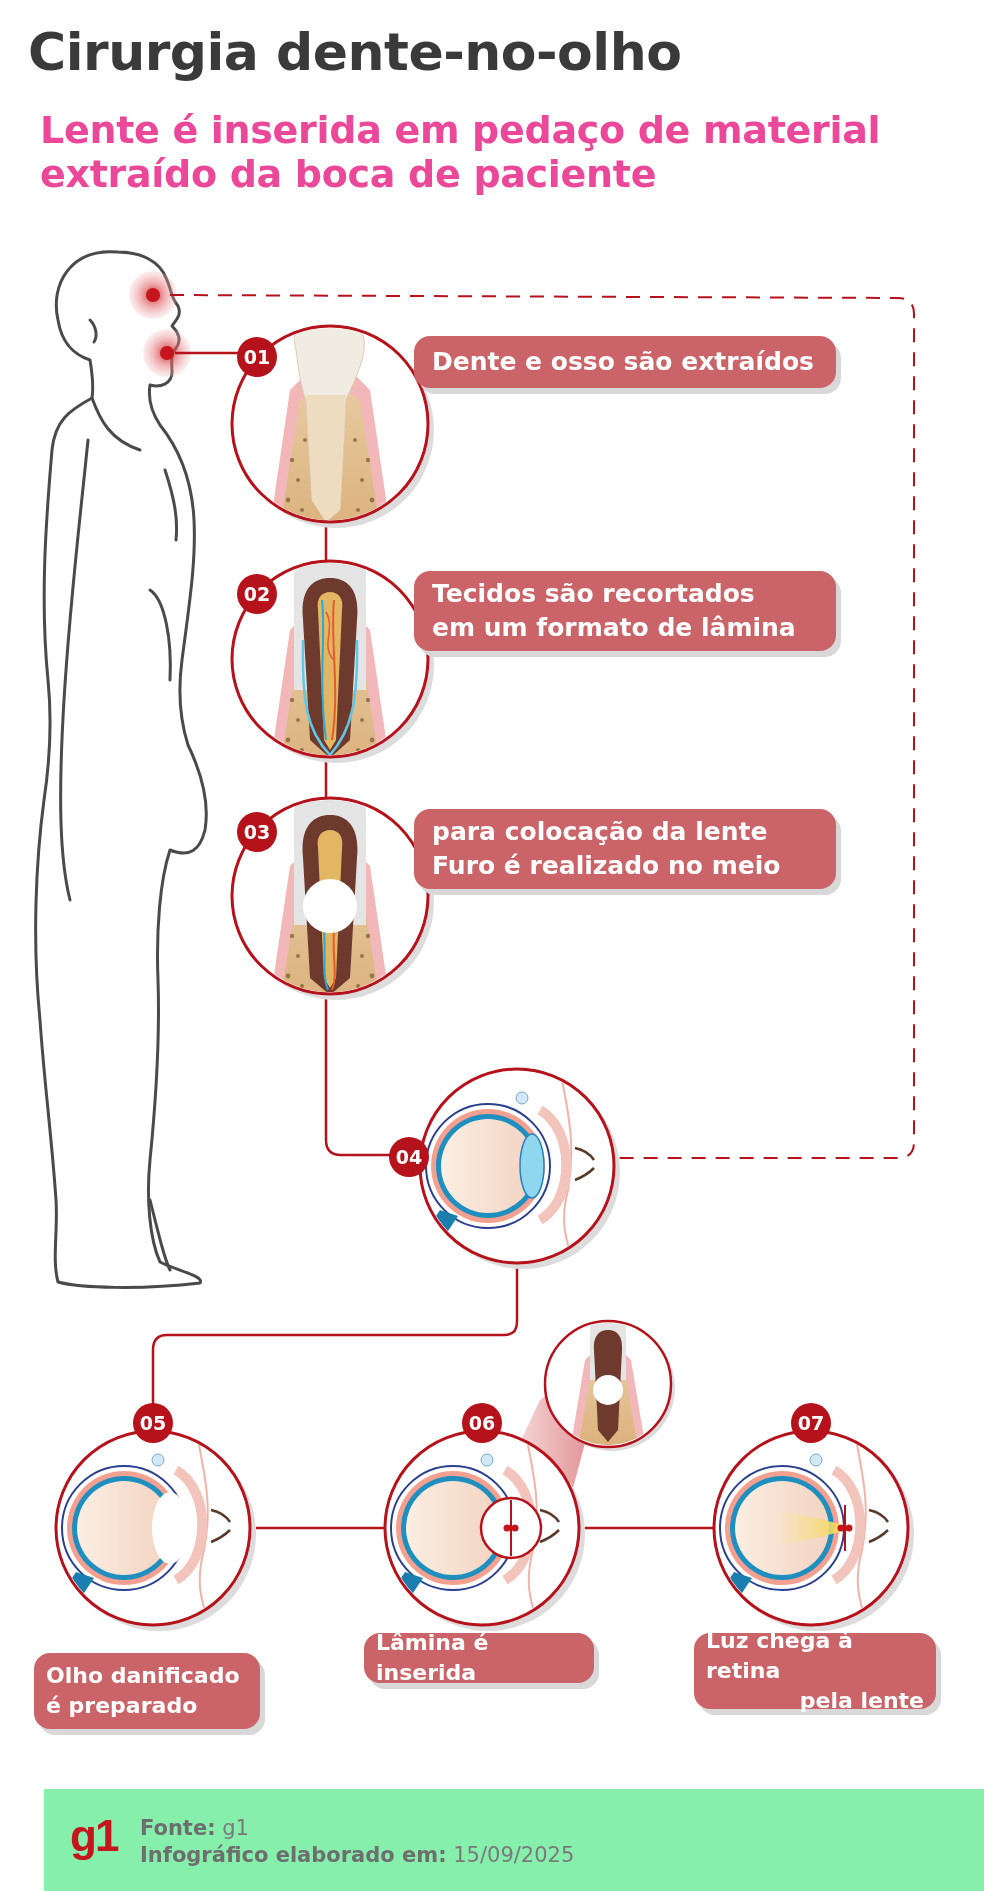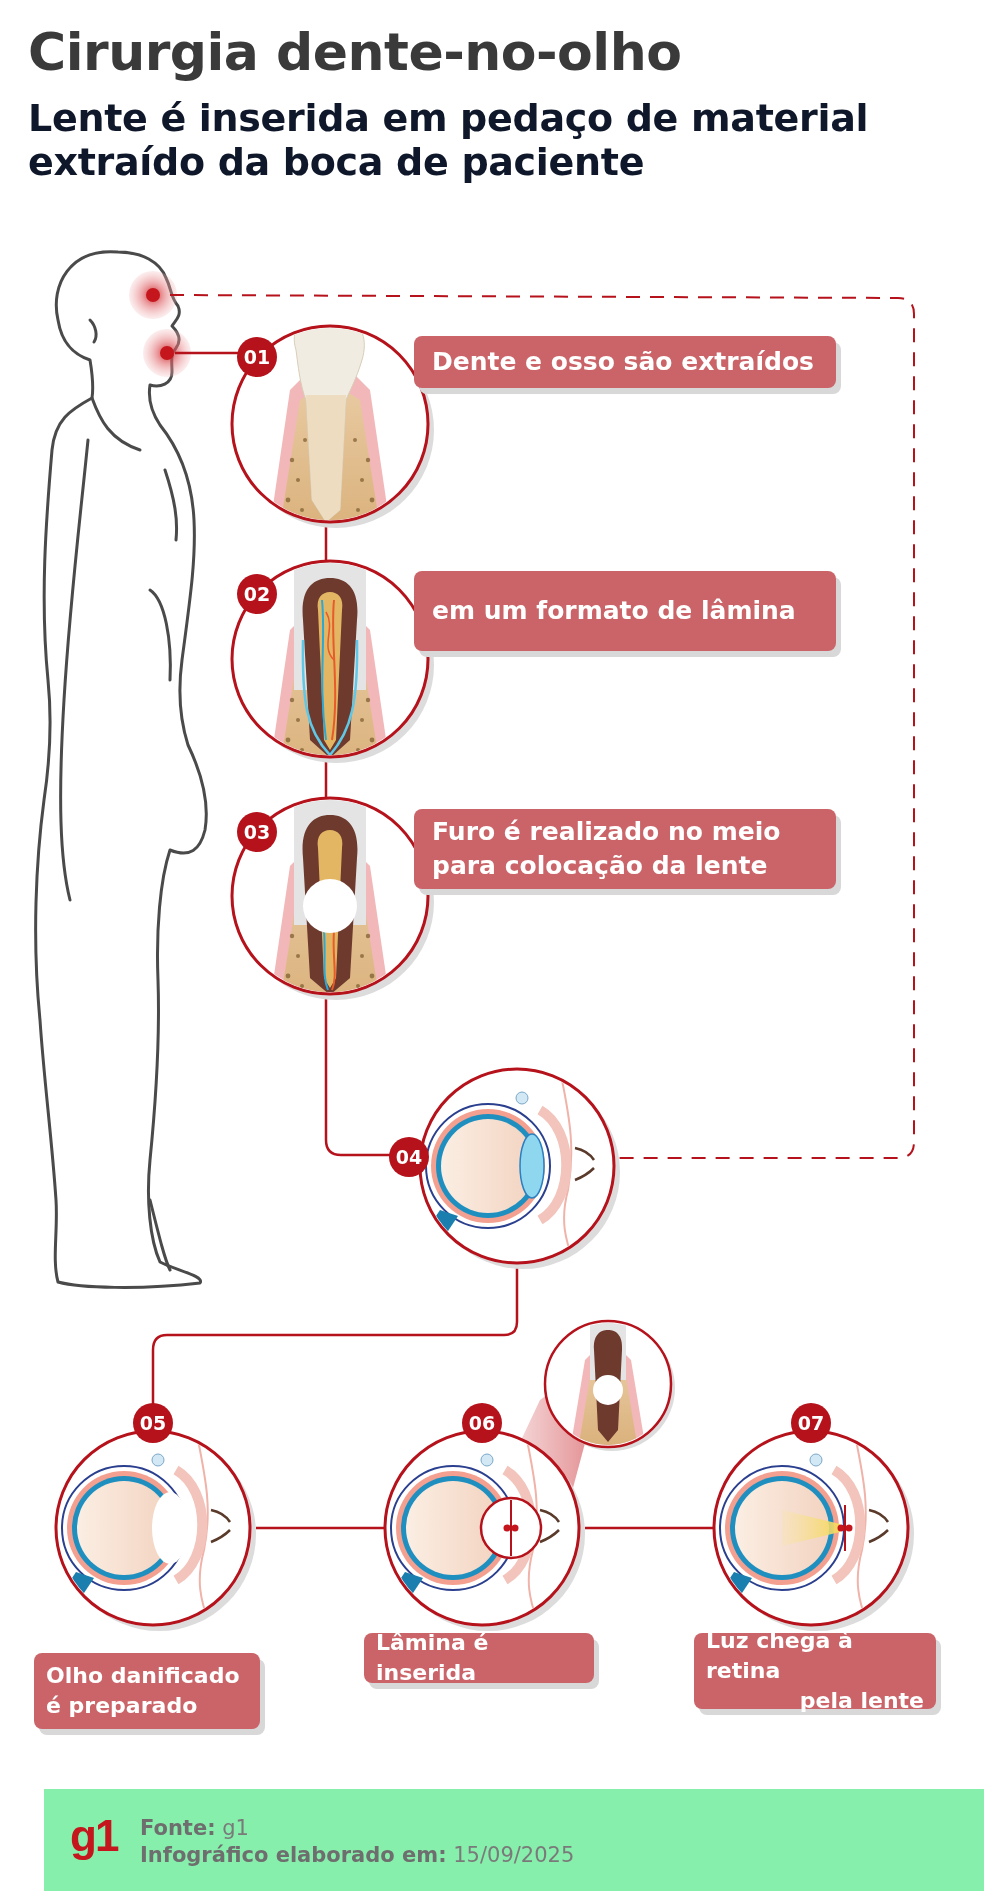--- a/index.html
+++ b/index.html
@@ -1,20 +1,20 @@
 <!DOCTYPE html>
 <html><head>
 <meta charset="utf-8">
 <style>
   html,body{margin:0;padding:0;background:#fff;}
   body{width:984px;height:1891px;position:relative;overflow:hidden;font-family:"DejaVu Sans","Liberation Sans",sans-serif;}
   .title{position:absolute;left:28px;top:22px;font-size:52px;font-weight:bold;color:#3a3a3a;letter-spacing:-0.5px;margin:0;}
-  .subtitle{position:absolute;left:28px;top:96px;width:900px;font-size:38px;font-weight:bold;color:#0f172a;line-height:44px;margin:0;letter-spacing:-0.3px;}
+  .subtitle{position:absolute;left:28px;top:96px;width:900px;font-size:38px;font-weight:bold;color:#ec4899;line-height:44px;margin:12px;letter-spacing:-0.3px;}
   svg.art{position:absolute;left:0;top:0;}
-  .label{position:absolute;background:#cb6468;color:#fff;font-weight:bold;border-radius:8px;box-shadow:5px 6px 0 #d8d8d8;padding:0 18px;display:flex;flex-direction:column;justify-content:center;}
+  .label{position:absolute;background:#cb6468;color:#fff;font-weight:bold;border-radius:16px;box-shadow:5px 6px 0 #d8d8d8;padding:0 18px;display:flex;flex-direction:column;justify-content:center;}
   .label span{display:block;}
   .l-top{font-size:25px;line-height:34px;}
   .l-bot{font-size:22px;line-height:30px;}
   .footer{position:absolute;left:0;top:1789px;width:945px;height:102px;background:#86efac;margin-left:44px;}
   .g1{position:absolute;left:26px;top:22px;font-size:44px;font-weight:bold;color:#c4161c;letter-spacing:-2px;font-family:"Liberation Sans",sans-serif;}
   .foot-text{position:absolute;left:96px;top:26px;color:#7a7a7a;font-size:21px;line-height:27px;}
   .foot-text b{color:#6e6e6e;}
 </style>
 </head>
 <body>
@@ -284,25 +284,26 @@
         <circle cx="811" cy="1423" r="20" fill="#b5121b"></circle>
         <text x="811" y="1430">07</text>
       </g>
   </g>
 </svg>
 
 <div class="label l-top" style="left:414px;top:336px;width:386px;height:52px;">
   <span>Dente e osso são extraídos</span>
 </div>
 <div class="label l-top" style="left:414px;top:571px;width:386px;height:80px;">
+  <span>Tecidos são recortados</span>
   <span>em um formato de lâmina</span>
 </div>
 <div class="label l-top" style="left:414px;top:809px;width:386px;height:80px;">
+  <span>para colocação da lente</span>
   <span>Furo é realizado no meio</span>
-  <span>para colocação da lente</span>
 </div>
 <div class="label l-bot" style="left:34px;top:1633px;width:202px;height:76px;padding:0 12px;margin-top:20px;">
   <span>Olho danificado</span>
   <span>é preparado</span>
 </div>
 <div class="label l-bot" style="left:364px;top:1633px;width:206px;height:50px;padding:0 12px;">
   <span>Lâmina é inserida</span>
 </div>
 <div class="label l-bot" style="left:694px;top:1633px;width:218px;height:76px;padding:0 12px;align-items:flex-end;">
   <span>Luz chega à retina</span>

